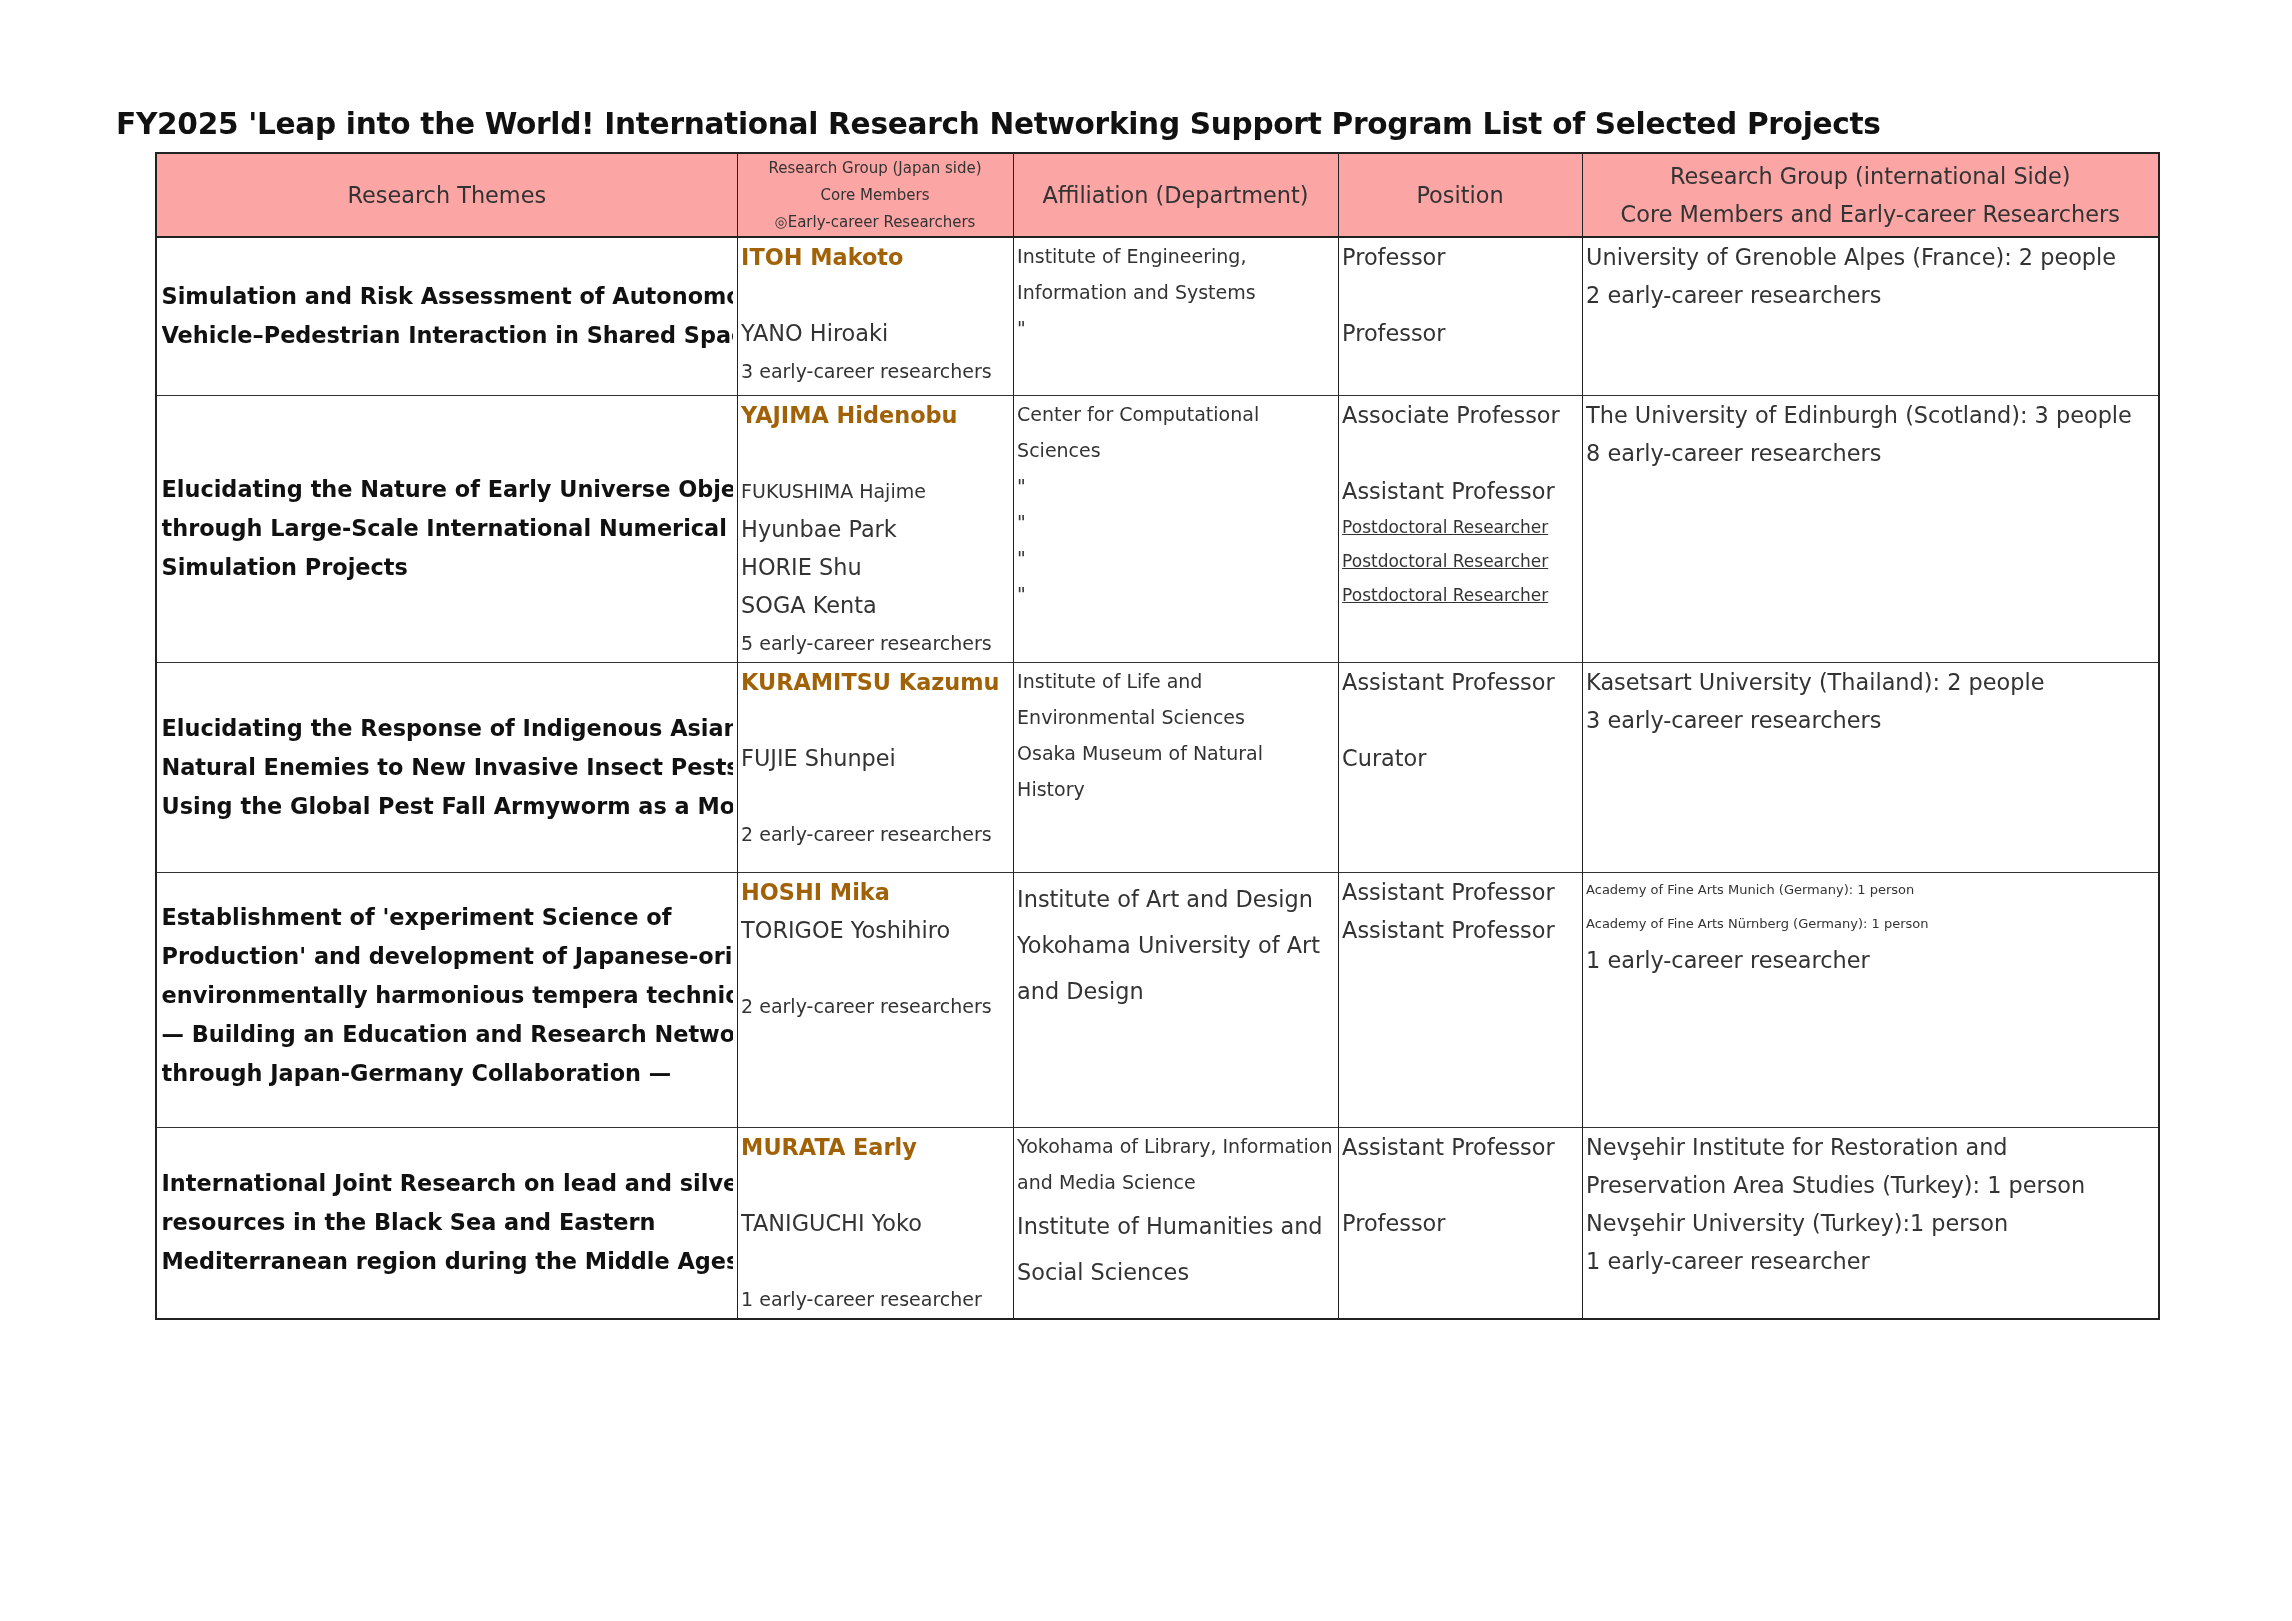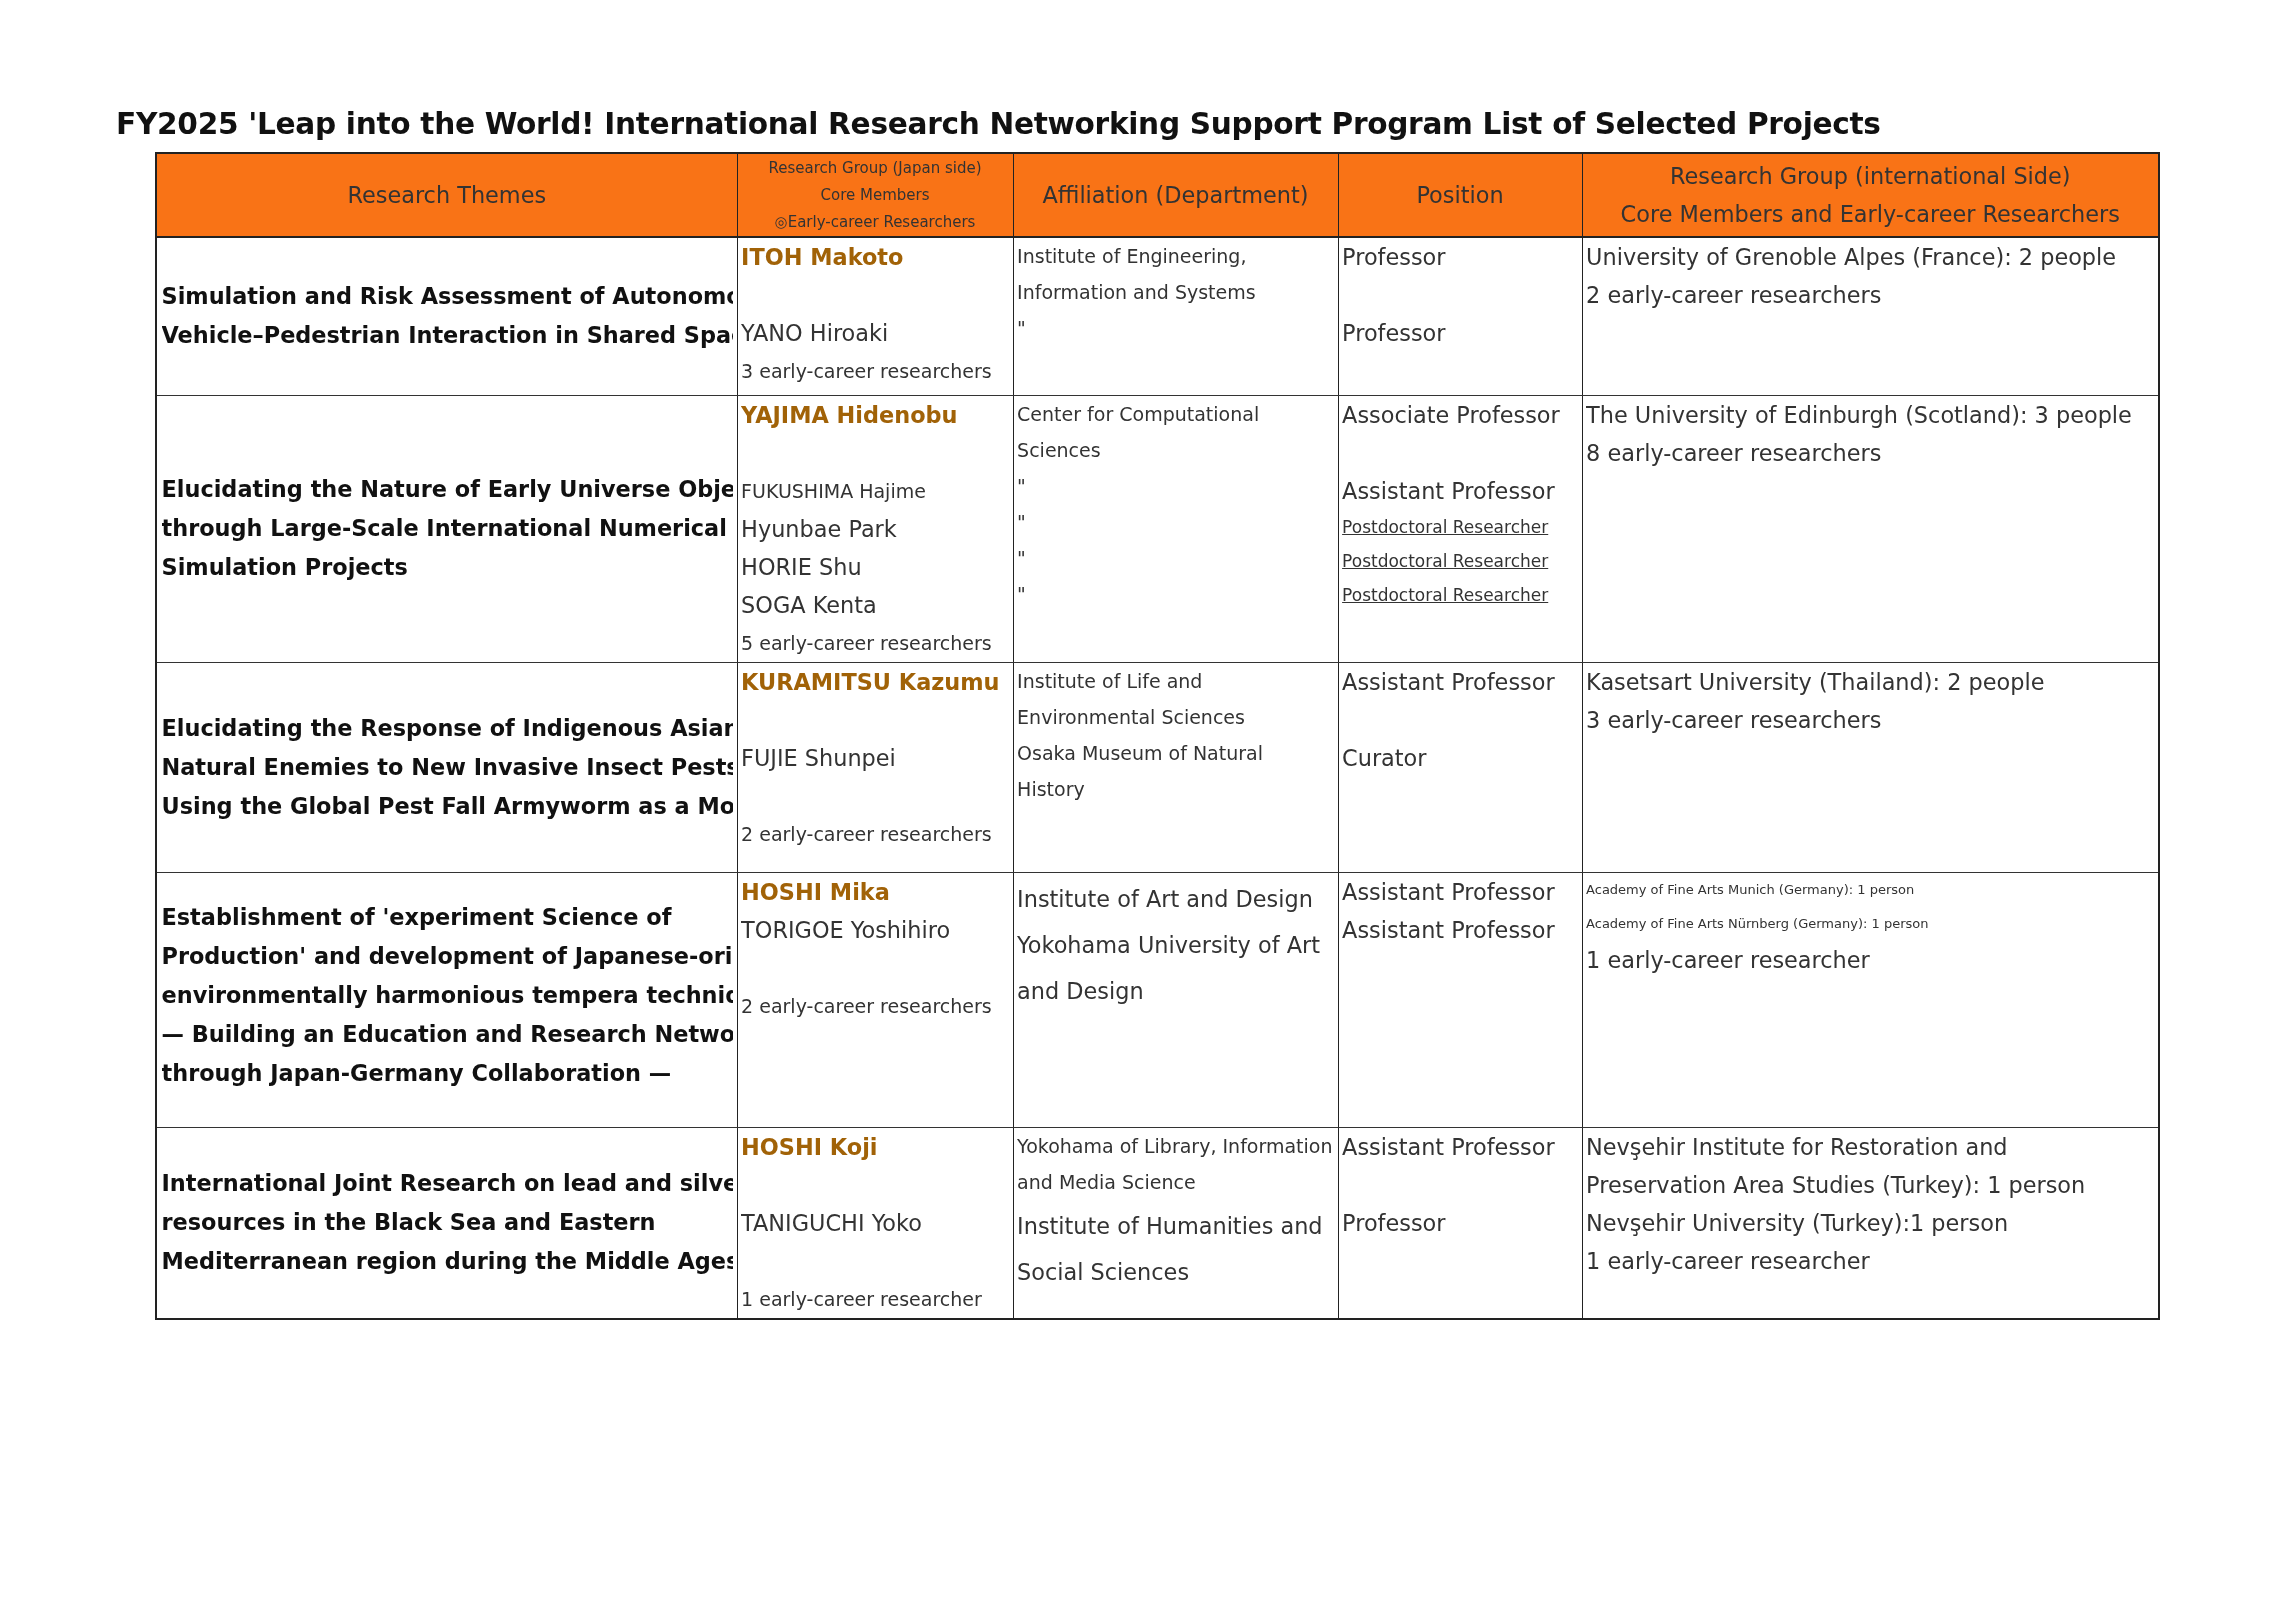--- a/index.html
+++ b/index.html
@@ -35,21 +35,21 @@
     table-layout: fixed;
     border: 2.7px solid #222222;
   }
   table.projects col.c1 { width: 581px; }
   table.projects col.c2 { width: 276px; }
   table.projects col.c3 { width: 325px; }
   table.projects col.c4 { width: 244px; }
   table.projects col.c5 { width: 577px; }
 
   table.projects th {
-    background: #f97316;
+    background: #fca5a5;
     font-weight: normal;
     color: #333333;
     text-align: center;
     vertical-align: middle;
     border: 1.3px solid #222222;
     border-bottom: 2.7px solid #222222;
     height: 82px;
     padding: 0 3.6px;
     font-size: 22.4px;
     line-height: 38px;
@@ -241,21 +241,21 @@
       </td>
     </tr>
 
     <tr style="height:185px">
       <td class="theme">
         <span class="line">International Joint Research on lead and silver</span>
         <span class="line">resources in the Black Sea and Eastern</span>
         <span class="line">Mediterranean region during the Middle Ages</span>
       </td>
       <td>
-        <span class="line lead">HOSHI Koji</span>
+        <span class="line lead">MURATA Early</span>
         <span class="blank"></span>
         <span class="line">TANIGUCHI Yoko</span>
         <span class="blank"></span>
         <span class="line sm">1 early-career researcher</span>
       </td>
       <td>
         <span class="aff-line">Yokohama of Library, Information</span>
         <span class="aff-line">and Media Science</span>
         <span class="aff-line lg">Institute of Humanities and</span>
         <span class="aff-line lg">Social Sciences</span>

